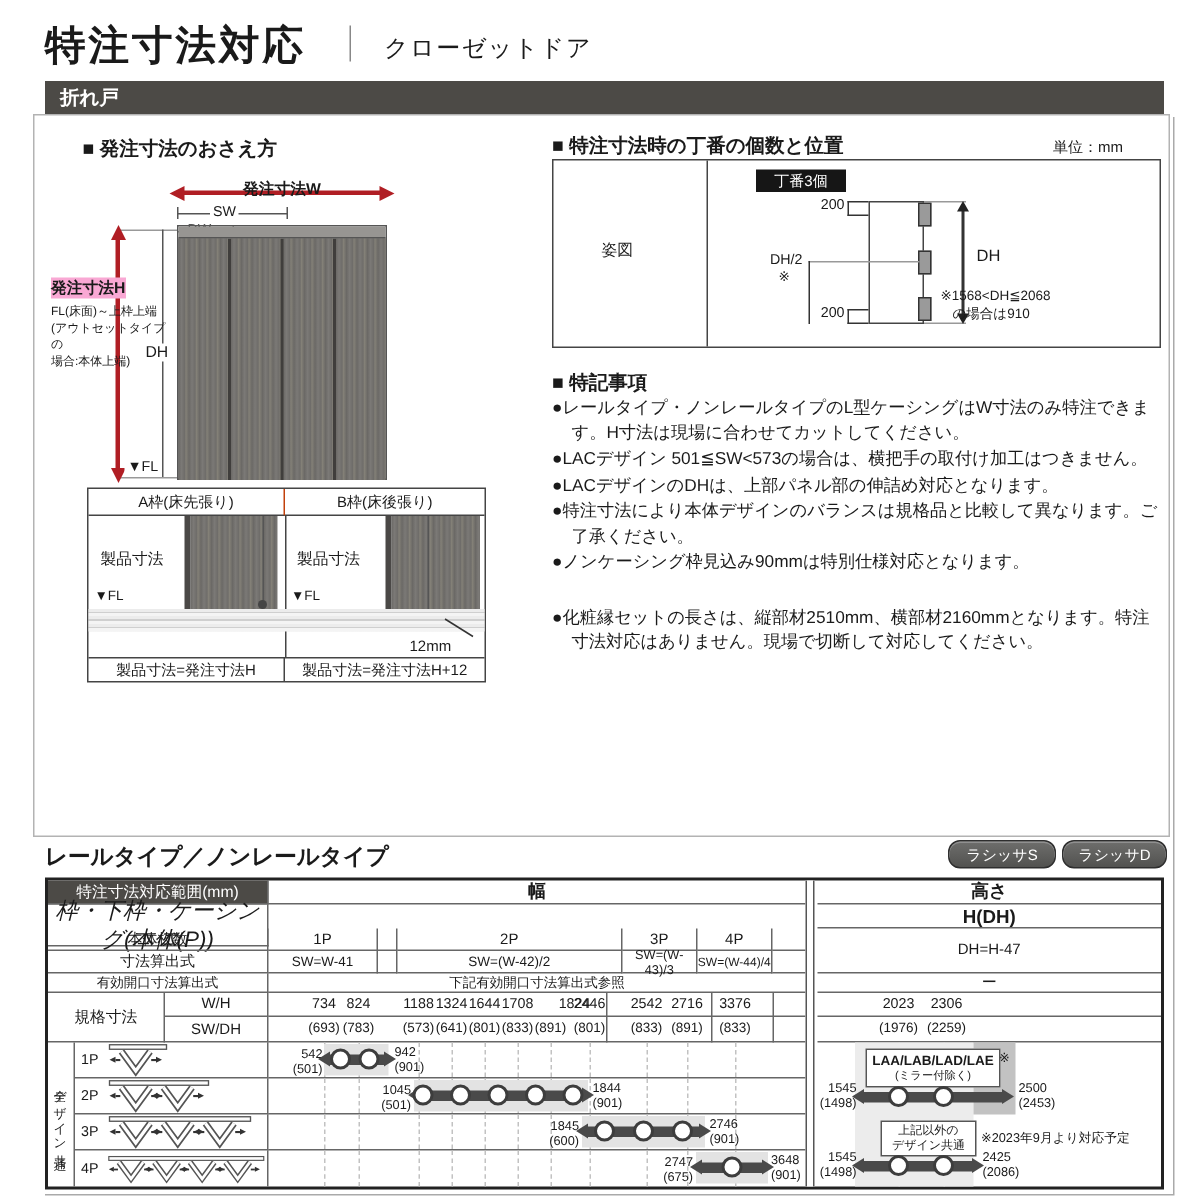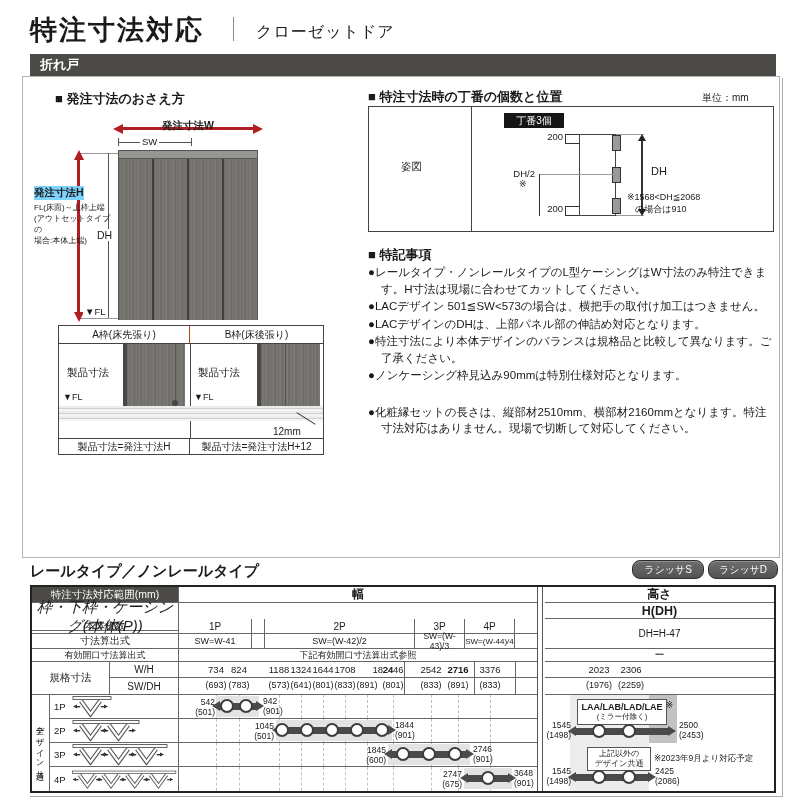--- a/index.html
+++ b/index.html
@@ -102,21 +102,21 @@
 
   <div class="abs dline" style="left:80px;top:153px;width:38px;height:1px;background:#999;"></div>
   <div class="abs dline" style="left:80px;top:318px;width:38px;height:1px;background:#999;"></div>
   <div class="abs redl" style="left:77px;top:157px;width:3px;height:158px;"></div>
   <div class="abs tu" style="left:73.5px;top:150px;"></div>
   <div class="abs td" style="left:73.5px;top:312px;"></div>
   <div class="abs dline" style="left:108px;top:153px;width:1px;height:165px;"></div>
   <div class="abs dimlabel" style="left:95px;top:229px;font-size:10.5px;">DH</div>
 
   <div class="abs" style="left:34px;top:182px;width:78px;z-index:2;">
-    <div class="bold" style="font-size:10.5px;background:#7dd3fc;display:inline-block;">発注寸法H</div>
+    <div class="bold" style="font-size:10.5px;background:#f9a8d4;display:inline-block;">発注寸法H</div>
     <div style="font-size:8px;line-height:11px;margin-top:2px;">FL(床面)～上枠上端</div>
     <div style="font-size:8px;line-height:11px;">(アウトセットタイプの</div>
     <div style="font-size:8px;line-height:11px;">場合:本体上端)</div>
   </div>
   <div class="abs" style="left:83px;top:306px;font-size:9.5px;background:#fff;padding:0 2px;">▼FL</div>
 
   <div class="abs abtbl" style="left:58px;top:325px;width:264px;height:128px;">
     <div class="abs abhead ctr" style="left:0;top:0;width:131px;height:18px;border-right:1px solid #c2410c;">A枠(床先張り)</div>
     <div class="abs abhead ctr" style="left:131px;top:0;width:133px;height:18px;">B枠(床後張り)</div>
 
@@ -227,21 +227,21 @@
     <div class="abs" style="left:147px;top:75px;width:358px;height:16px;border-bottom:1px solid #666;box-sizing:border-box;">
       <span class="num" style="left:37px;top:2px;">734</span>
       <span class="num" style="left:60px;top:2px;">824</span>
       <span class="num" style="left:100px;top:2px;">1188</span>
       <span class="num" style="left:122px;top:2px;">1324</span>
       <span class="num" style="left:144px;top:2px;">1644</span>
       <span class="num" style="left:166px;top:2px;">1708</span>
       <span class="num" style="left:188px;top:2px;padding-left:32px;">1824</span>
       <span class="num" style="left:214px;top:2px;">2446</span>
       <span class="num" style="left:252px;top:2px;">2542</span>
-      <span class="num" style="left:279px;top:2px;font-weight:bold;">2716</span>
+      <span class="num" style="left:279px;top:2px;">2716</span>
       <span class="num" style="left:311px;top:2px;">3376</span>
     </div>
     <div class="abs" style="left:147px;top:91px;width:358px;height:17px;border-bottom:1px solid #666;box-sizing:border-box;">
       <span class="num" style="left:37px;top:2px;font-size:9px;">(693)</span>
       <span class="num" style="left:60px;top:2px;font-size:9px;">(783)</span>
       <span class="num" style="left:100px;top:2px;font-size:9px;">(573)</span>
       <span class="num" style="left:122px;top:2px;font-size:9px;">(641)</span>
       <span class="num" style="left:144px;top:2px;font-size:9px;">(801)</span>
       <span class="num" style="left:166px;top:2px;font-size:9px;">(833)</span>
       <span class="num" style="left:188px;top:2px;font-size:9px;">(891)</span>

